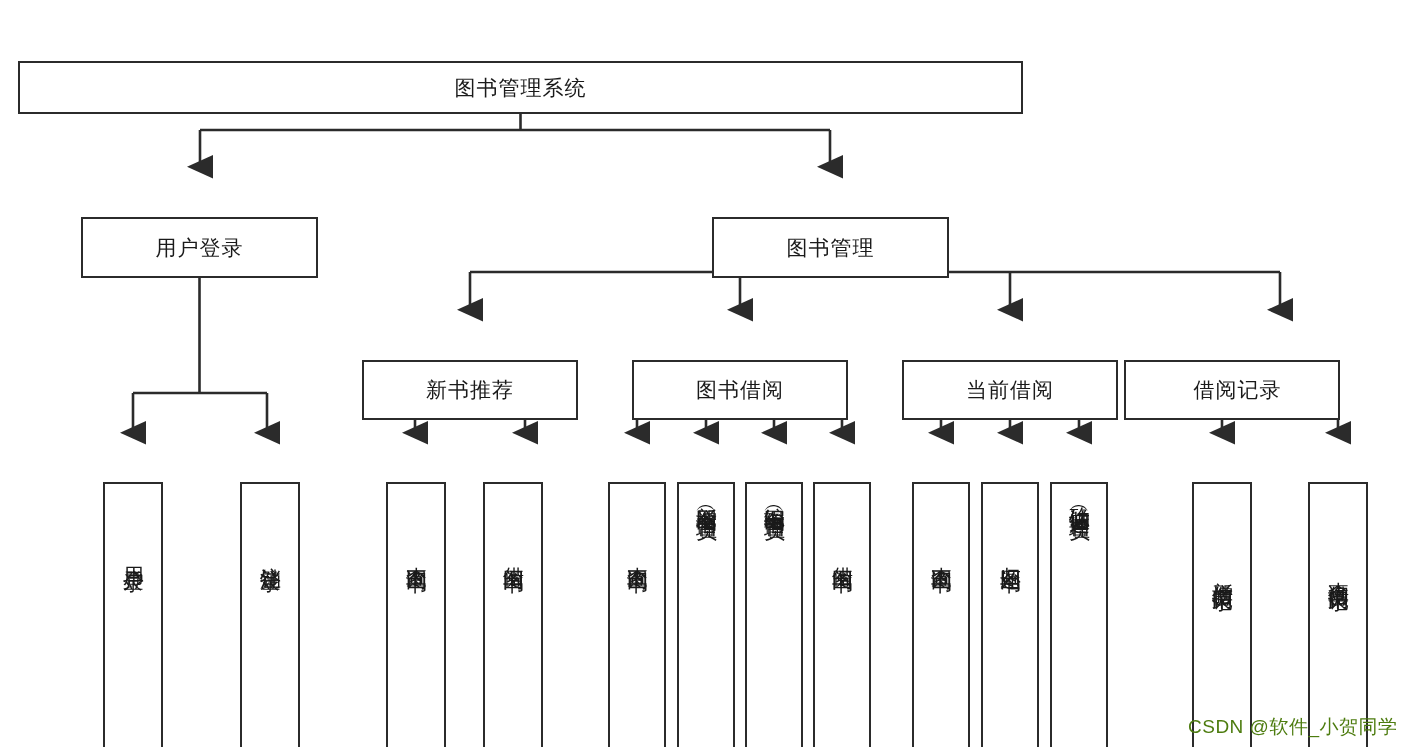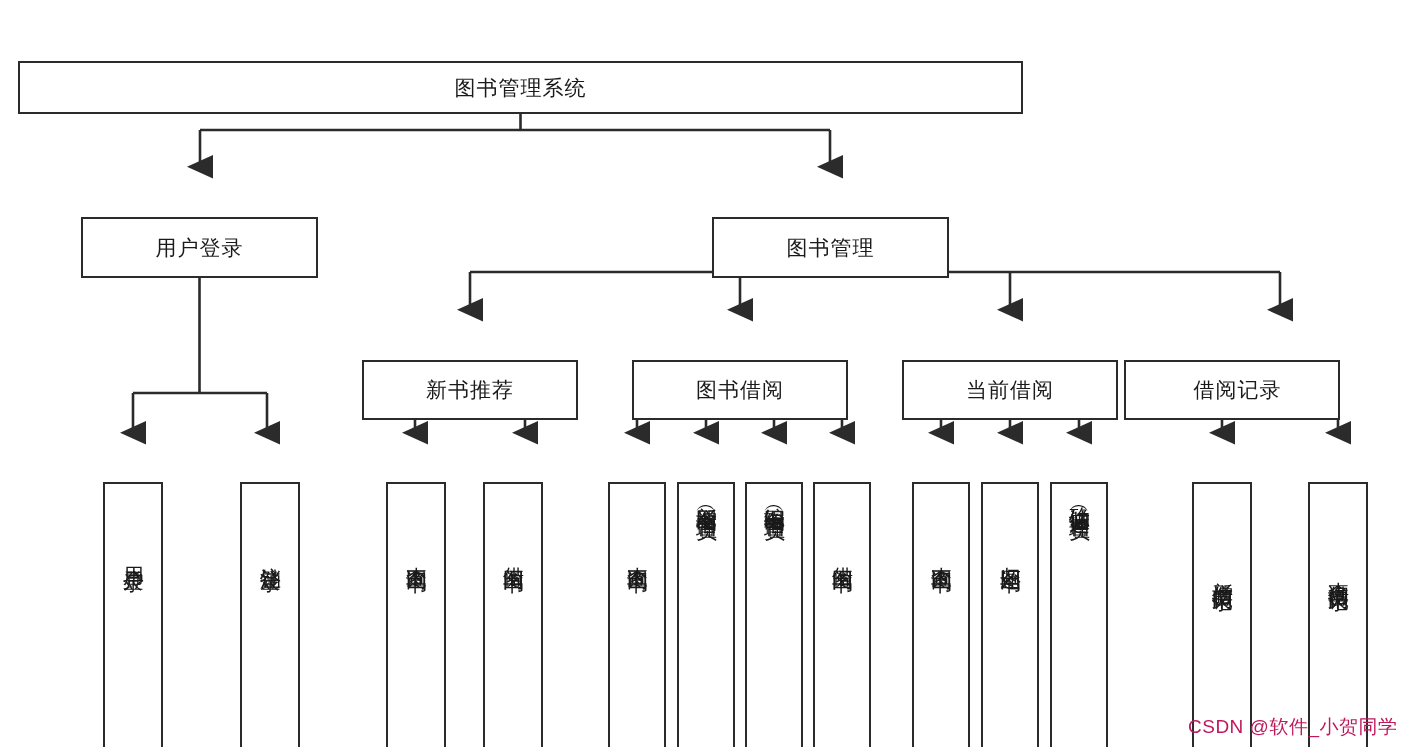--- a/index.html
+++ b/index.html
@@ -58,21 +58,21 @@
     margin-top: 60px;
   }
   .node.v.low .vlabel {
     margin-top: 75px;
   }
   .watermark {
     position: absolute;
     left: 1188px;
     top: 714px;
     font-size: 19px;
-    color: #be185d;
+    color: #4d7c0f;
     white-space: nowrap;
     letter-spacing: 0.5px;
   }
 </style>
 </head>
 <body>
 
 <div id="canvas">
 
   <svg id="edges" viewBox="0 0 1405 747" width="1405" height="747" xmlns="http://www.w3.org/2000/svg">

